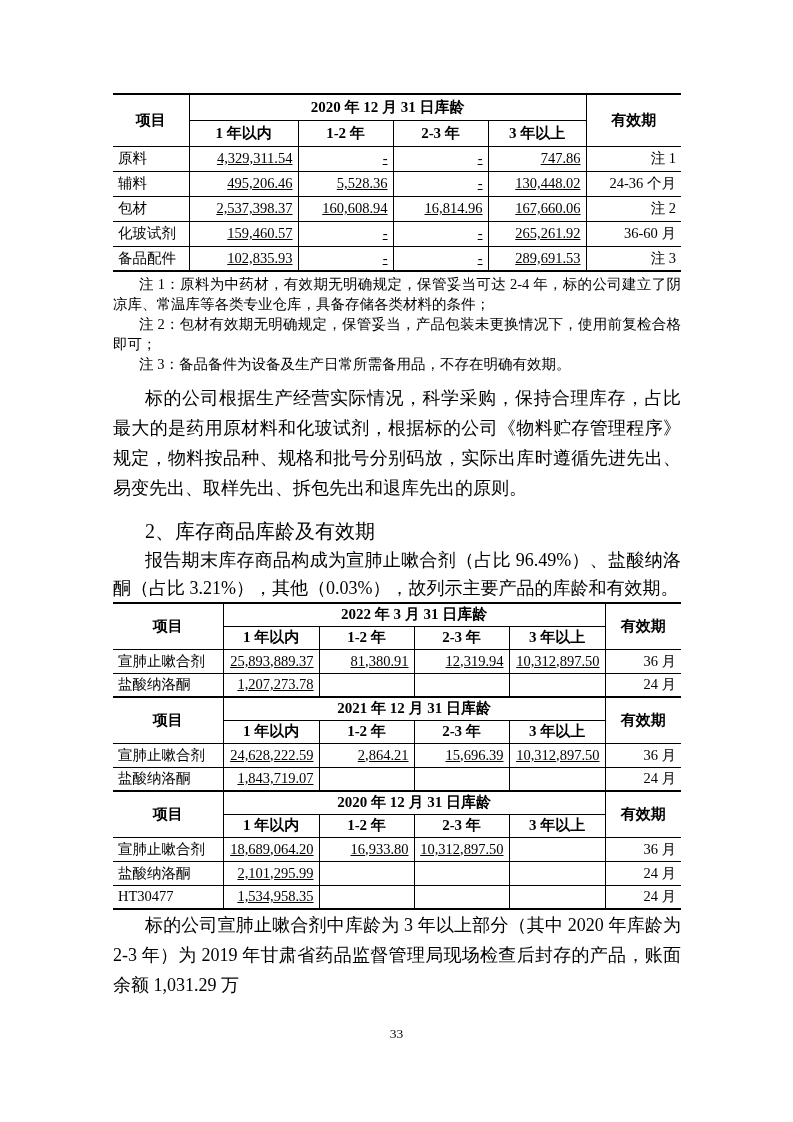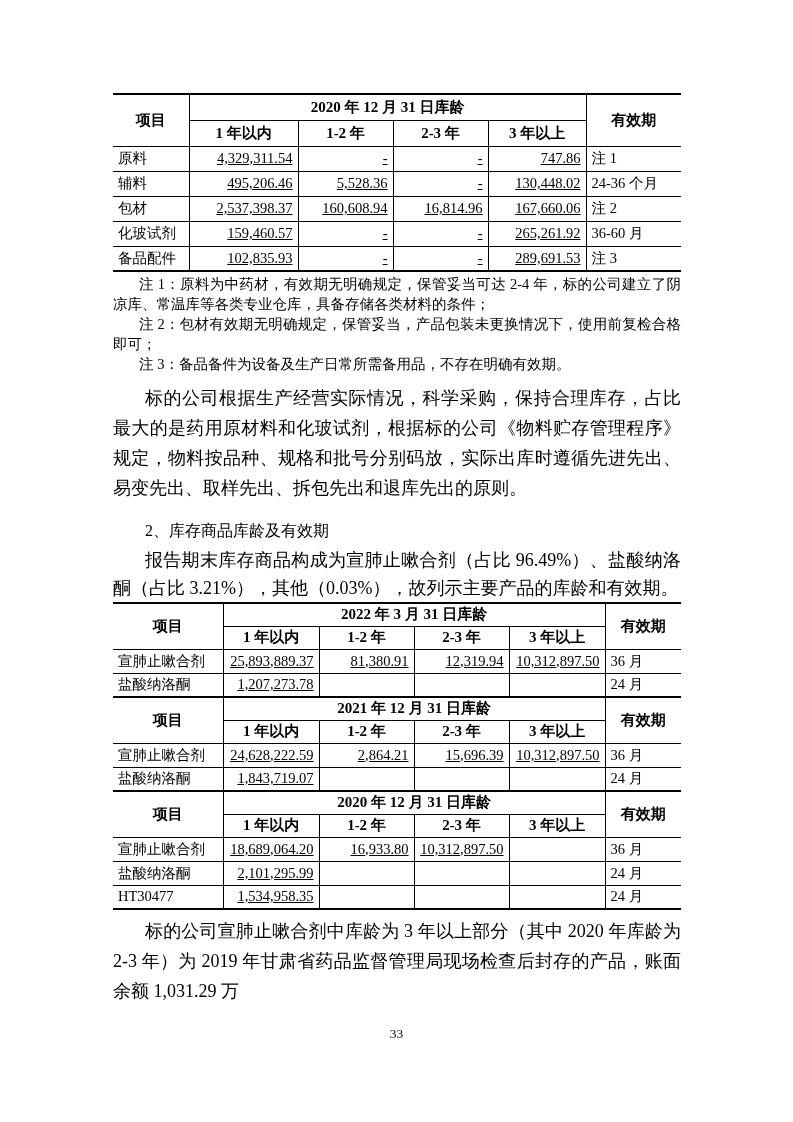--- a/index.html
+++ b/index.html
@@ -38,30 +38,30 @@
   .doc-table thead { border-bottom:1.5px solid #000; }
   .t1 thead tr { height:26px; }
   .t1 tbody tr { height:25px; }
   .t2 tr.hr { height:23px; }
   .t2 tr.datarow { height:24px; }
   .t2 tbody.section + tbody.section { border-top:2px solid #000; }
   .t2 tr.hr:last-of-type { border-bottom:1.5px solid #000; }
   .sec-underline { border-bottom:1.5px solid #000; }
   .item { text-align:left; padding-left:4px; }
   .num  { text-align:right; padding-right:6px;text-decoration:underline; }
-  .mid  { text-align:left; }
+  .mid  { text-align:right; }
   
   .notes { margin-top:2px; font-size:14.5px; line-height:20px; text-align:justify; }
   .notes p { text-indent:26px; }
   .para  { font-size:18px; line-height:30px; text-align:justify; text-indent:32px; }
   .para1 { margin-top:9px; }
-  .heading { margin-top:13px; font-size:16px; line-height:30px; text-indent:32px; }
+  .heading { margin-top:13px; font-size:20px; line-height:30px; text-indent:32px; }
   .para2 { margin-top:0; line-height:28px; }
   .unit-line { text-align:right; font-size:15px; line-height:16px; height:16px; }
-  .para3 { margin-top:6px; }
+  .para3 { }
   .page-number {
     position:absolute; left:0; right:0; top:1026px;
     text-align:center; font-size:13.5px;
   }
 </style>
 </head>
 <body>
 
 <div class="page">
 

